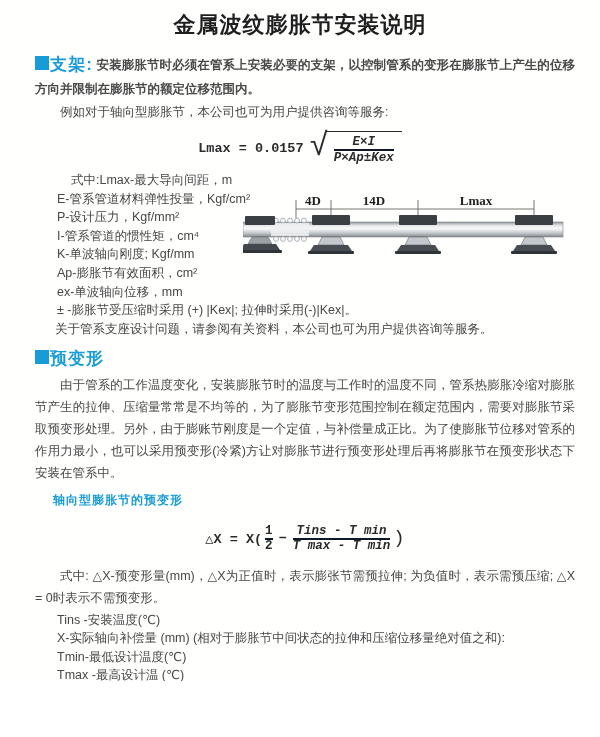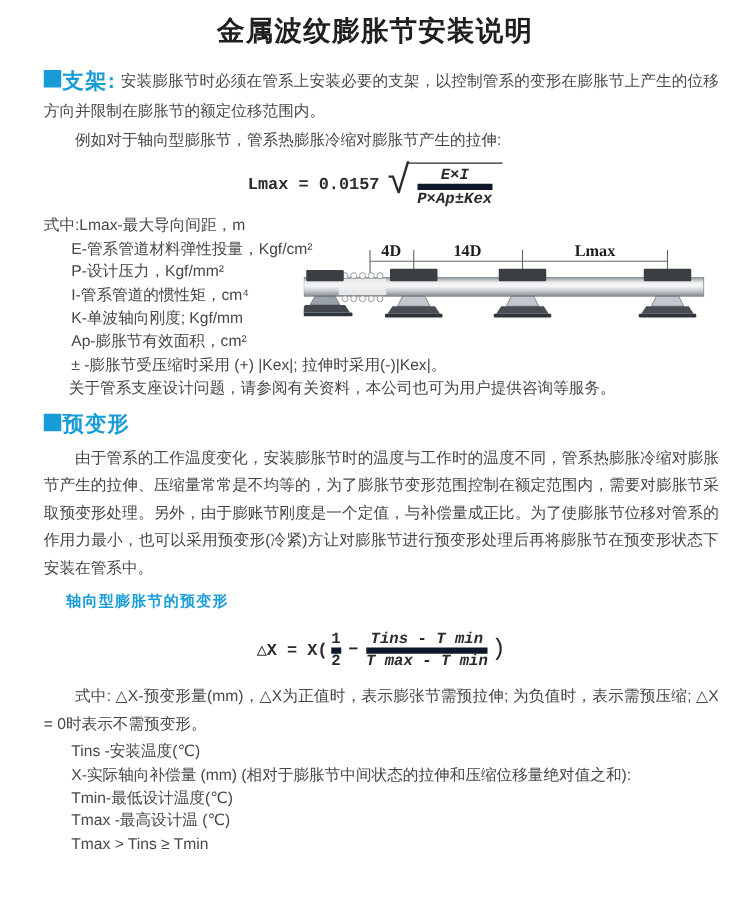--- a/index.html
+++ b/index.html
@@ -21,46 +21,46 @@
 
   .sec-heading-row { margin-top:13px; line-height:24px; text-align:justify; }
   .sq {
     display:inline-block; width:14px; height:14px; background:#189cd8;
     vertical-align:-1px; margin-right:1px;
   }
   .sec-heading {
     color:#189cd8; font-size:17px; font-weight:bold; letter-spacing:1px;
     display:inline; vertical-align:-1px;
   }
-  .heading-intro { font-weight:normal; color:#4a4a4a; line-height:22px;margin-top:24px; }
+  .heading-intro { font-weight:bold; color:#4a4a4a; line-height:22px;margin-top:24px; }
 
   .para { line-height:22px; text-align:justify; color:#474747; }
   .indent { text-indent:2em; }
 
   
   .formula-row {
     display:flex; justify-content:center; align-items:center;
     font-family:Liberation Mono, monospace;
     color:#2b2b2b; font-weight:bold; font-size:13.5px;
   }
   .formula-row.f1 { margin:6px 0 4px -10px; height:38px; }
   .formula-row.f2 { margin:8px 0 6px 0; height:40px; }
   .frac { display:inline-flex; flex-direction:column; text-align:center; line-height:13px; font-size:12.5px; padding:0 3px; }
-  .frac .den { border-top:5px solid #0f172a; }
+  .frac .den { border-top:2px solid #0f172a; }
   .sqrt { display:inline-flex; align-items:flex-start; margin-left:6px; }
   .sqrt-glyph { font-size:32px; line-height:30px; font-weight:normal; transform:translateY(1px); margin-right:-3px; }
   .sqrt-body { border-top:1.4px solid #2b2b2b; padding:2px 5px 0 5px; }
   .sqrt-body .frac { line-height:14px; }
   .op { padding:0 3px; }
   .paren { font-size:19px; font-weight:normal; transform:translateY(-1px); }
   .ital { font-style:italic; }
 
   
   .defs { margin-top:2px; }
-  .def-line { line-height:18.6px; color:#474747; }
+  .def-line { line-height:18.6px; color:#474747;margin-left:36px; }
   .def-line.shift { margin-left:22px; }
 
   .note-line { line-height:19px; margin-left:20px; color:#474747; }
 
   
   .diagram { position:absolute; left:243px; top:192px; width:357px; height:76px; }
   .diagram svg { display:block; }
   .dim-label { font-family:"Liberation Serif","DejaVu Serif",serif; font-weight:bold; font-size:13px; fill:#1e1e1e; }
 
   .sub-heading {
@@ -81,21 +81,21 @@
 
   <div class="doc-title">金属波纹膨胀节安装说明</div>
 
   <div class="content">
 
     <div class="sec-heading-row">
       <span class="sq"></span><span class="sec-heading">支架:</span>
       <span class="heading-intro">安装膨胀节时必须在管系上安装必要的支架，以控制管系的变形在膨胀节上产生的位移方向并限制在膨胀节的额定位移范围内。</span>
     </div>
 
-    <div class="para indent">例如对于轴向型膨胀节，管系热膨胀冷缩对膨胀节产生的拉伸:</div>
+    <div class="para indent">例如对于轴向型膨胀节，本公司也可为用户提供咨询等服务:</div>
 
     <div class="formula-row f1">
       <span>Lmax = 0.0157</span>
       <span class="sqrt">
         <span class="sqrt-glyph">√</span>
         <span class="sqrt-body">
           <span class="frac">
             <span class="num ital">E×I</span>
             <span class="den ital">P×Ap±Kex</span>
           </span>
@@ -103,20 +103,21 @@
       </span>
     </div>
 
     <div class="defs">
       <div class="def-line">式中:Lmax-最大导向间距，m</div>
       <div class="def-line shift">E-管系管道材料弹性投量，Kgf/cm²</div>
       <div class="def-line shift">P-设计压力，Kgf/mm²</div>
       <div class="def-line shift">I-管系管道的惯性矩，cm⁴</div>
       <div class="def-line shift">K-单波轴向刚度; Kgf/mm</div>
       <div class="def-line shift">Ap-膨胀节有效面积，cm²</div>
+      <div class="def-line shift">ex-单波轴向位移，mm</div>
       <div class="def-line shift">± -膨胀节受压缩时采用 (+) |Kex|; 拉伸时采用(-)|Kex|。</div>
     </div>
 
     <div class="note-line">关于管系支座设计问题，请参阅有关资料，本公司也可为用户提供咨询等服务。</div>
 
     <div class="sec-heading-row" style="margin-top:8px;">
       <span class="sq"></span><span class="sec-heading">预变形</span>
     </div>
 
     <div class="para indent" style="margin-top:3px;">由于管系的工作温度变化，安装膨胀节时的温度与工作时的温度不同，管系热膨胀冷缩对膨胀节产生的拉伸、压缩量常常是不均等的，为了膨胀节变形范围控制在额定范围内，需要对膨胀节采取预变形处理。另外，由于膨账节刚度是一个定值，与补偿量成正比。为了使膨胀节位移对管系的作用力最小，也可以采用预变形(冷紧)方让对膨胀节进行预变形处理后再将膨胀节在预变形状态下安装在管系中。</div>

